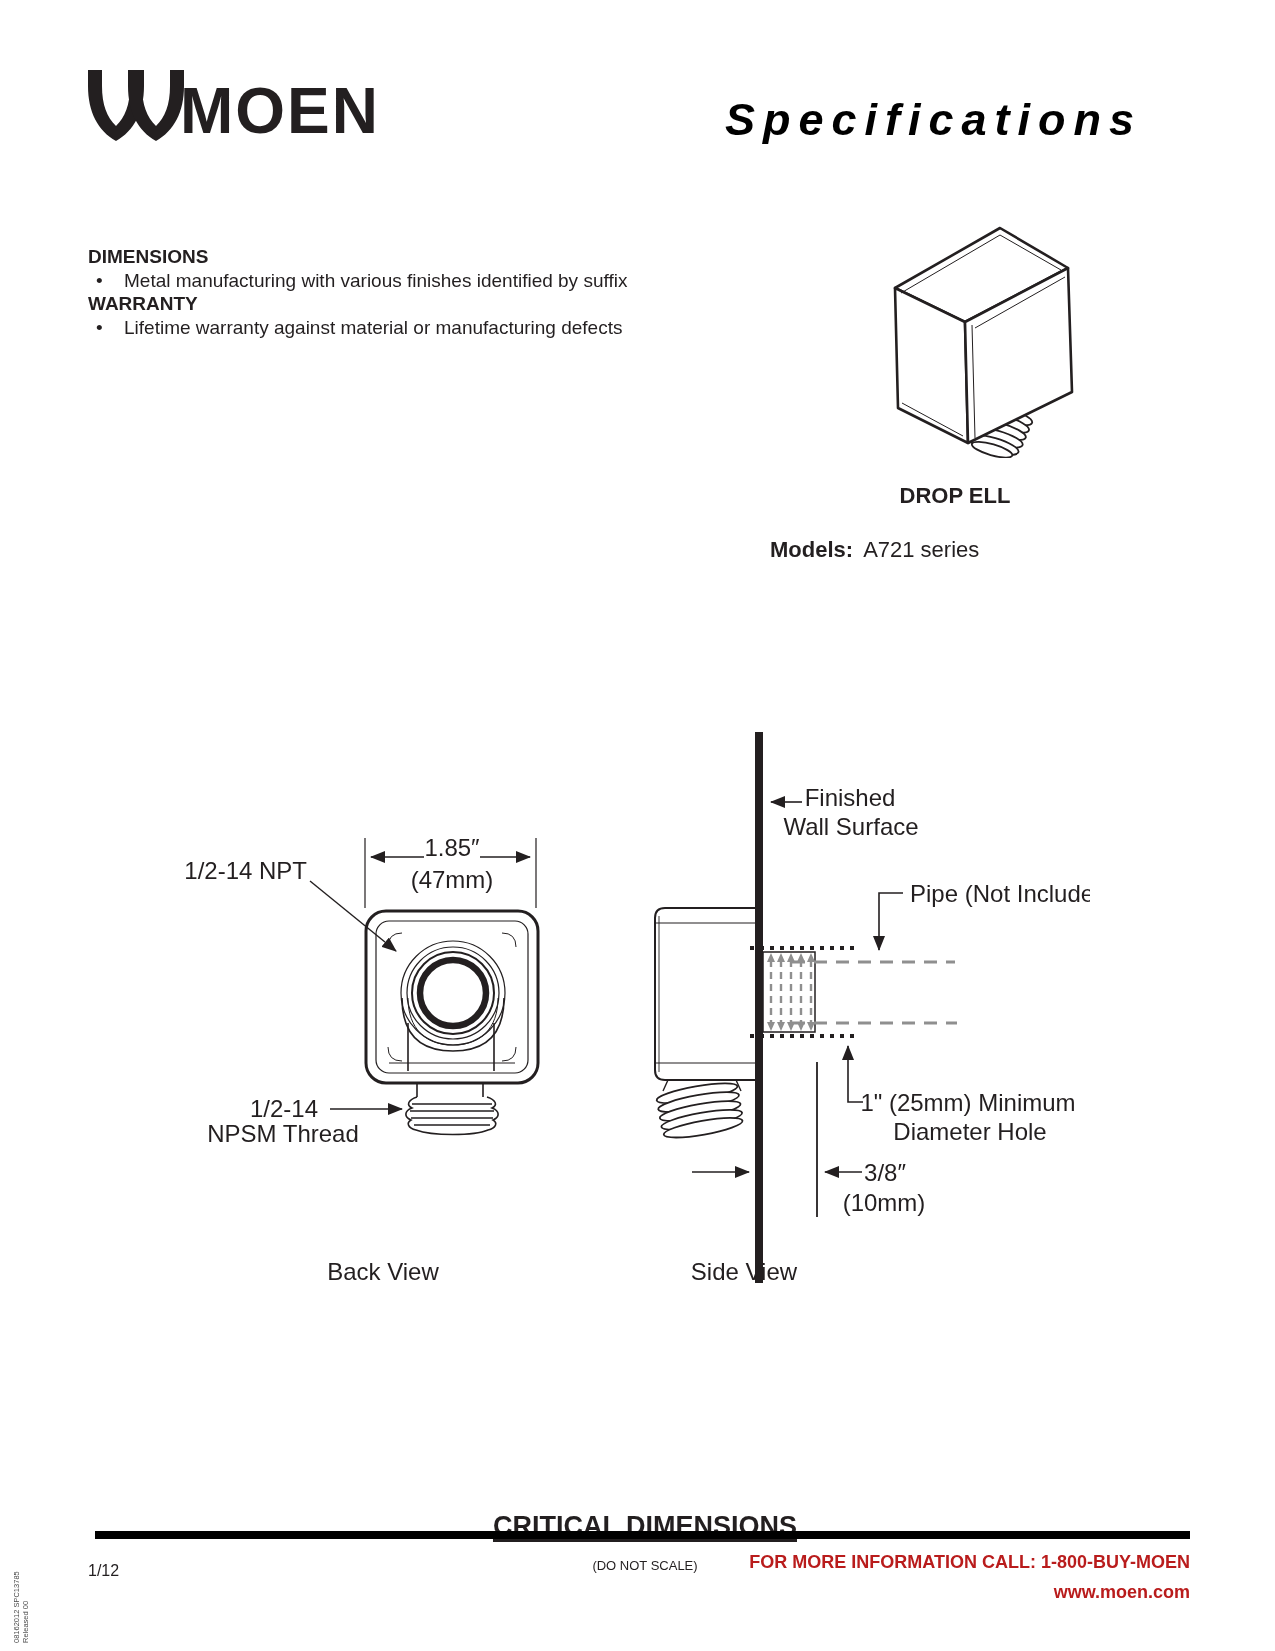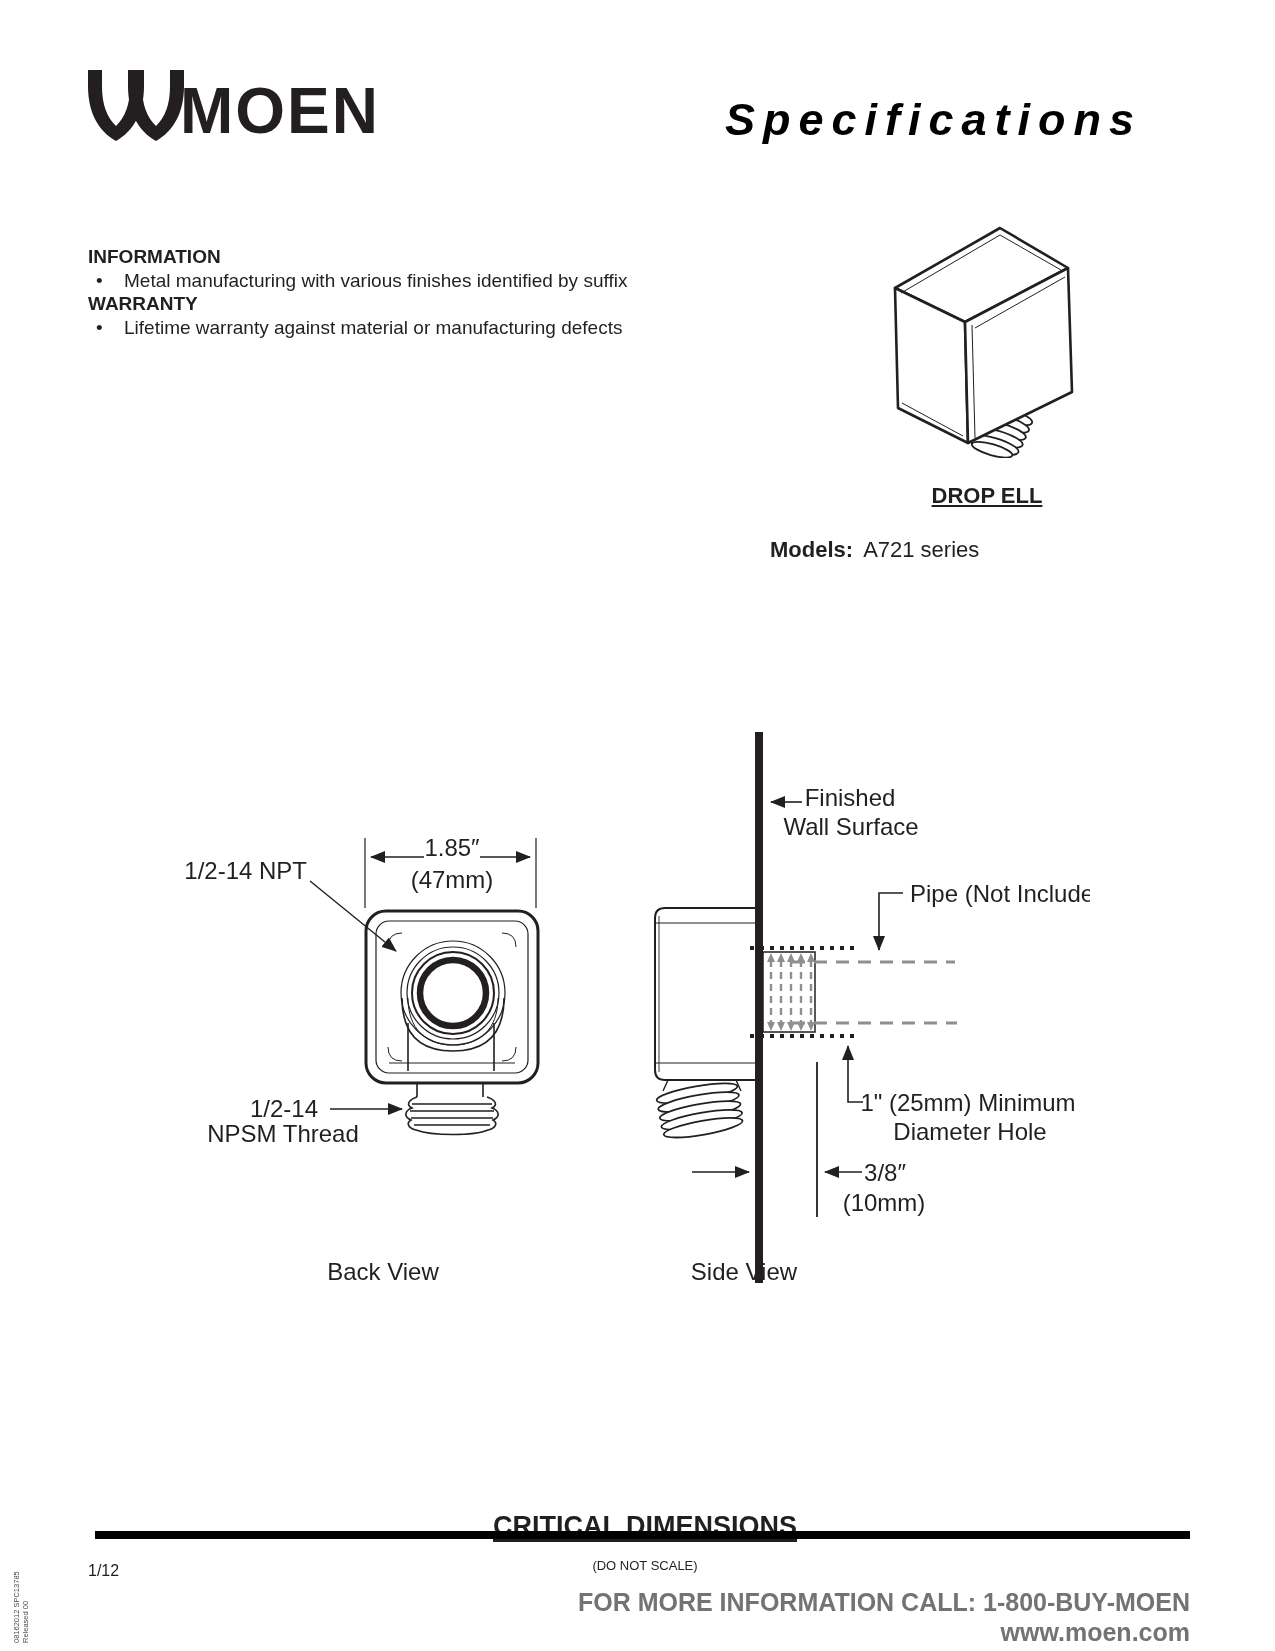--- a/index.html
+++ b/index.html
@@ -11,53 +11,53 @@
   .tagline{position:absolute;left:88px;top:142px;font-size:24px;color:#2e2a2b;letter-spacing:0.5px;}
   .tagline .reg{font-size:13px;vertical-align:super;}
   .spec-title{position:absolute;right:133px;top:94px;font-size:45px;font-weight:bold;font-style:italic;letter-spacing:8px;color:#000;}
   
   .descr{position:absolute;left:88px;top:245px;width:580px;font-size:19px;line-height:23.5px;}
   .descr .hd{font-weight:bold;}
   .descr .bullet-row{display:flex;}
   .descr .dot{width:28px;padding-left:8px;}
   
   .cube-svg{position:absolute;left:875px;top:218px;}
-  .product-name{position:absolute;left:862px;top:483px;width:250px;text-align:center;font-size:22px;font-weight:bold;text-decoration:underline;}
+  .product-name{position:absolute;left:830px;top:483px;width:250px;text-align:center;font-size:22px;font-weight:bold;}
   .models-line{position:absolute;left:770px;top:537px;width:320px;text-align:left;font-size:22px;}
   .models-line .lbl{font-weight:bold;margin-right:10px;}
   
   .drawing{position:absolute;left:90px;top:690px;}
   .drawing text{font-family:"Liberation Sans", sans-serif;font-size:24px;fill:#231f20;}
   
   .critical{position:absolute;left:345px;top:1471px;width:600px;text-align:center;}
   .critical .hd{font-size:27px;font-weight:bold;text-decoration:underline;text-decoration-thickness:2.5px;text-underline-offset:4px;margin-top:40px;}
   .critical .note{font-size:13px;margin-top:16px;}
   
   .footer-bar{position:absolute;left:95px;top:1531px;width:1095px;height:8px;background:#000;}
-  .footer-text{position:absolute;right:85px;top:1547px;text-align:right;font-weight:bold;font-size:25px;line-height:30px;color:#737373;margin-top:40px;}
+  .footer-text{position:absolute;right:85px;top:1547px;text-align:right;font-weight:bold;font-size:18px;line-height:30px;color:#b91c1c;}
   .page-date{position:absolute;left:88px;top:1562px;font-size:16px;}
   .doc-code{position:absolute;left:12px;top:1643px;transform:rotate(-90deg);transform-origin:0 0;
             font-size:7.5px;line-height:9px;color:#4a4a4a;white-space:nowrap;}
 </style>
 </head>
 <body>
 
 <div class="page">
 
   <svg class="logo-mark" width="100" height="78" viewBox="0 0 100 78">
     <g fill="#231f20">
       <path fill-rule="evenodd" d="M0,0 L0,16 C0,42 10,61 28,71 C46,61 56,42 56,16 L56,0 L42,0 L42,16 C42,35 37,47 28,56 C19,47 14,35 14,16 L14,0 Z"></path>
       <path fill-rule="evenodd" transform="translate(40,0)" d="M0,0 L0,16 C0,42 10,61 28,71 C46,61 56,42 56,16 L56,0 L42,0 L42,16 C42,35 37,47 28,56 C19,47 14,35 14,16 L14,0 Z" transform-origin="0 0"></path>
     </g>
   </svg>
   <div class="wordmark">MOEN</div>
   <div class="spec-title">Specifications</div>
 
   <div class="descr">
-    <div class="hd">INFORMATION</div>
+    <div class="hd">DIMENSIONS</div>
     <div class="bullet-row">
       <span class="dot">•</span>
       <span>Metal manufacturing with various finishes identified by suffix</span>
     </div>
     <div class="hd">WARRANTY</div>
     <div class="bullet-row">
       <span class="dot">•</span>
       <span>Lifetime warranty against material or manufacturing defects</span>
     </div>
   </div>

